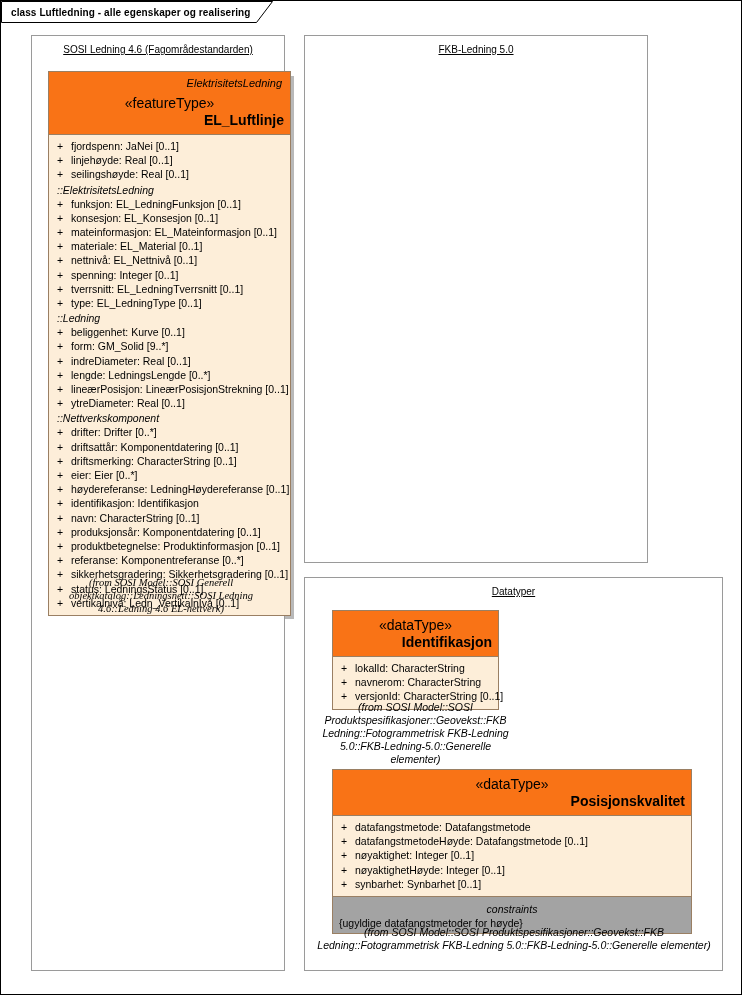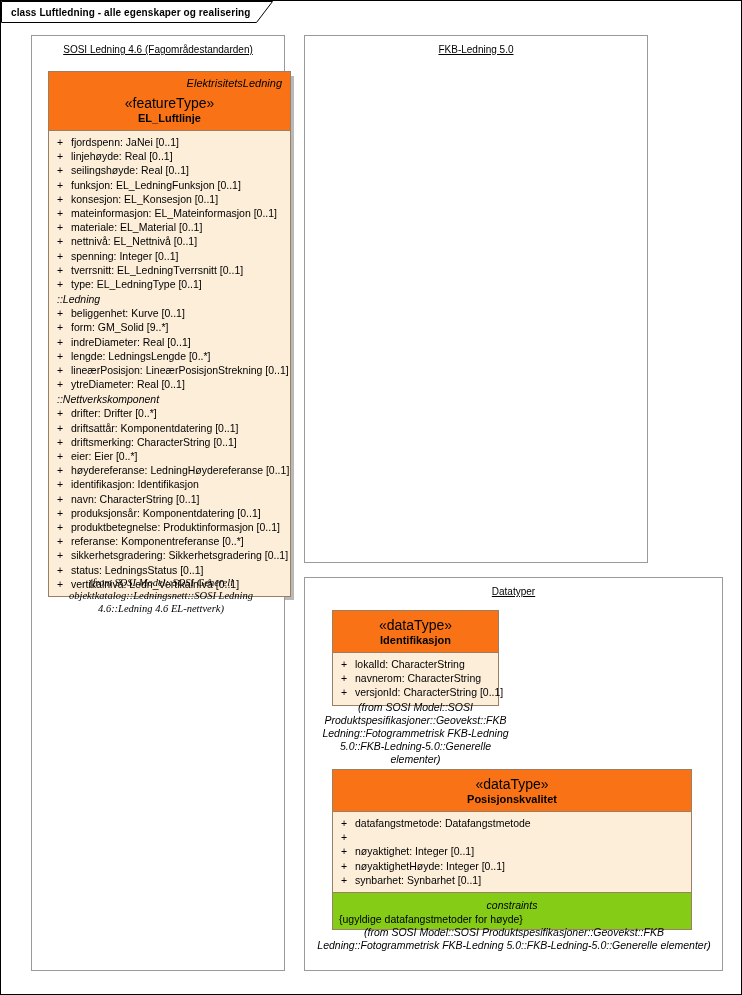--- a/index.html
+++ b/index.html
@@ -52,28 +52,28 @@
     background:#f97316;
     border-bottom:1px solid #9a7f63;
     padding:4px 6px 6px 6px;
     box-sizing:border-box;
   }
   .qual{
     text-align:right;font-style:italic;font-size:11px;
     margin:1px 2px 6px 0;
   }
   .stereo{text-align:center;font-size:14px;margin-bottom:1px;}
-  .cname{text-align:center;font-size:11px;font-weight:bold;}
+  .cname{text-align:right;font-size:14px;font-weight:bold;}
 
   .uml-body{
     background:#fdeed9;
     padding:4px 0 5px 0;
   }
   .uml-section{
-    background:#84cc16;
+    background:#a3a3a3;
     border-top:1px solid #9a7f63;
     padding:4px 0 5px 0;
   }
   .grp{
     font-style:italic;font-size:10.5px;
     padding:2px 0 1px 8px;
   }
   .attr{
     display:flex;font-size:10.5px;line-height:14.2px;
     padding:0 4px 0 8px;white-space:nowrap;
@@ -121,20 +121,21 @@
       </div>
       <div class="attr">
         <span class="vis">+</span>
         <span>linjehøyde: Real [0..1]</span>
       </div>
       <div class="attr">
         <span class="vis">+</span>
         <span>seilingshøyde: Real [0..1]</span>
       </div>
 
+      <div class="grp">::ElektrisitetsLedning</div>
       <div class="attr">
           <span class="vis">+</span>
           <span>funksjon: EL_LedningFunksjon [0..1]</span>
         </div>
       <div class="attr">
           <span class="vis">+</span>
           <span>konsesjon: EL_Konsesjon [0..1]</span>
         </div>
       <div class="attr">
           <span class="vis">+</span>
@@ -281,20 +282,21 @@
       <div class="stereo">«dataType»</div>
       <div class="cname">Posisjonskvalitet</div>
     </div>
     <div class="uml-body">
       <div class="attr">
           <span class="vis">+</span>
           <span>datafangstmetode: Datafangstmetode</span>
         </div>
       <div class="attr">
           <span class="vis">+</span>
+          <span>datafangstmetodeHøyde: Datafangstmetode [0..1]</span>
         </div>
       <div class="attr">
           <span class="vis">+</span>
           <span>nøyaktighet: Integer [0..1]</span>
         </div>
       <div class="attr">
           <span class="vis">+</span>
           <span>nøyaktighetHøyde: Integer [0..1]</span>
         </div>
       <div class="attr">

